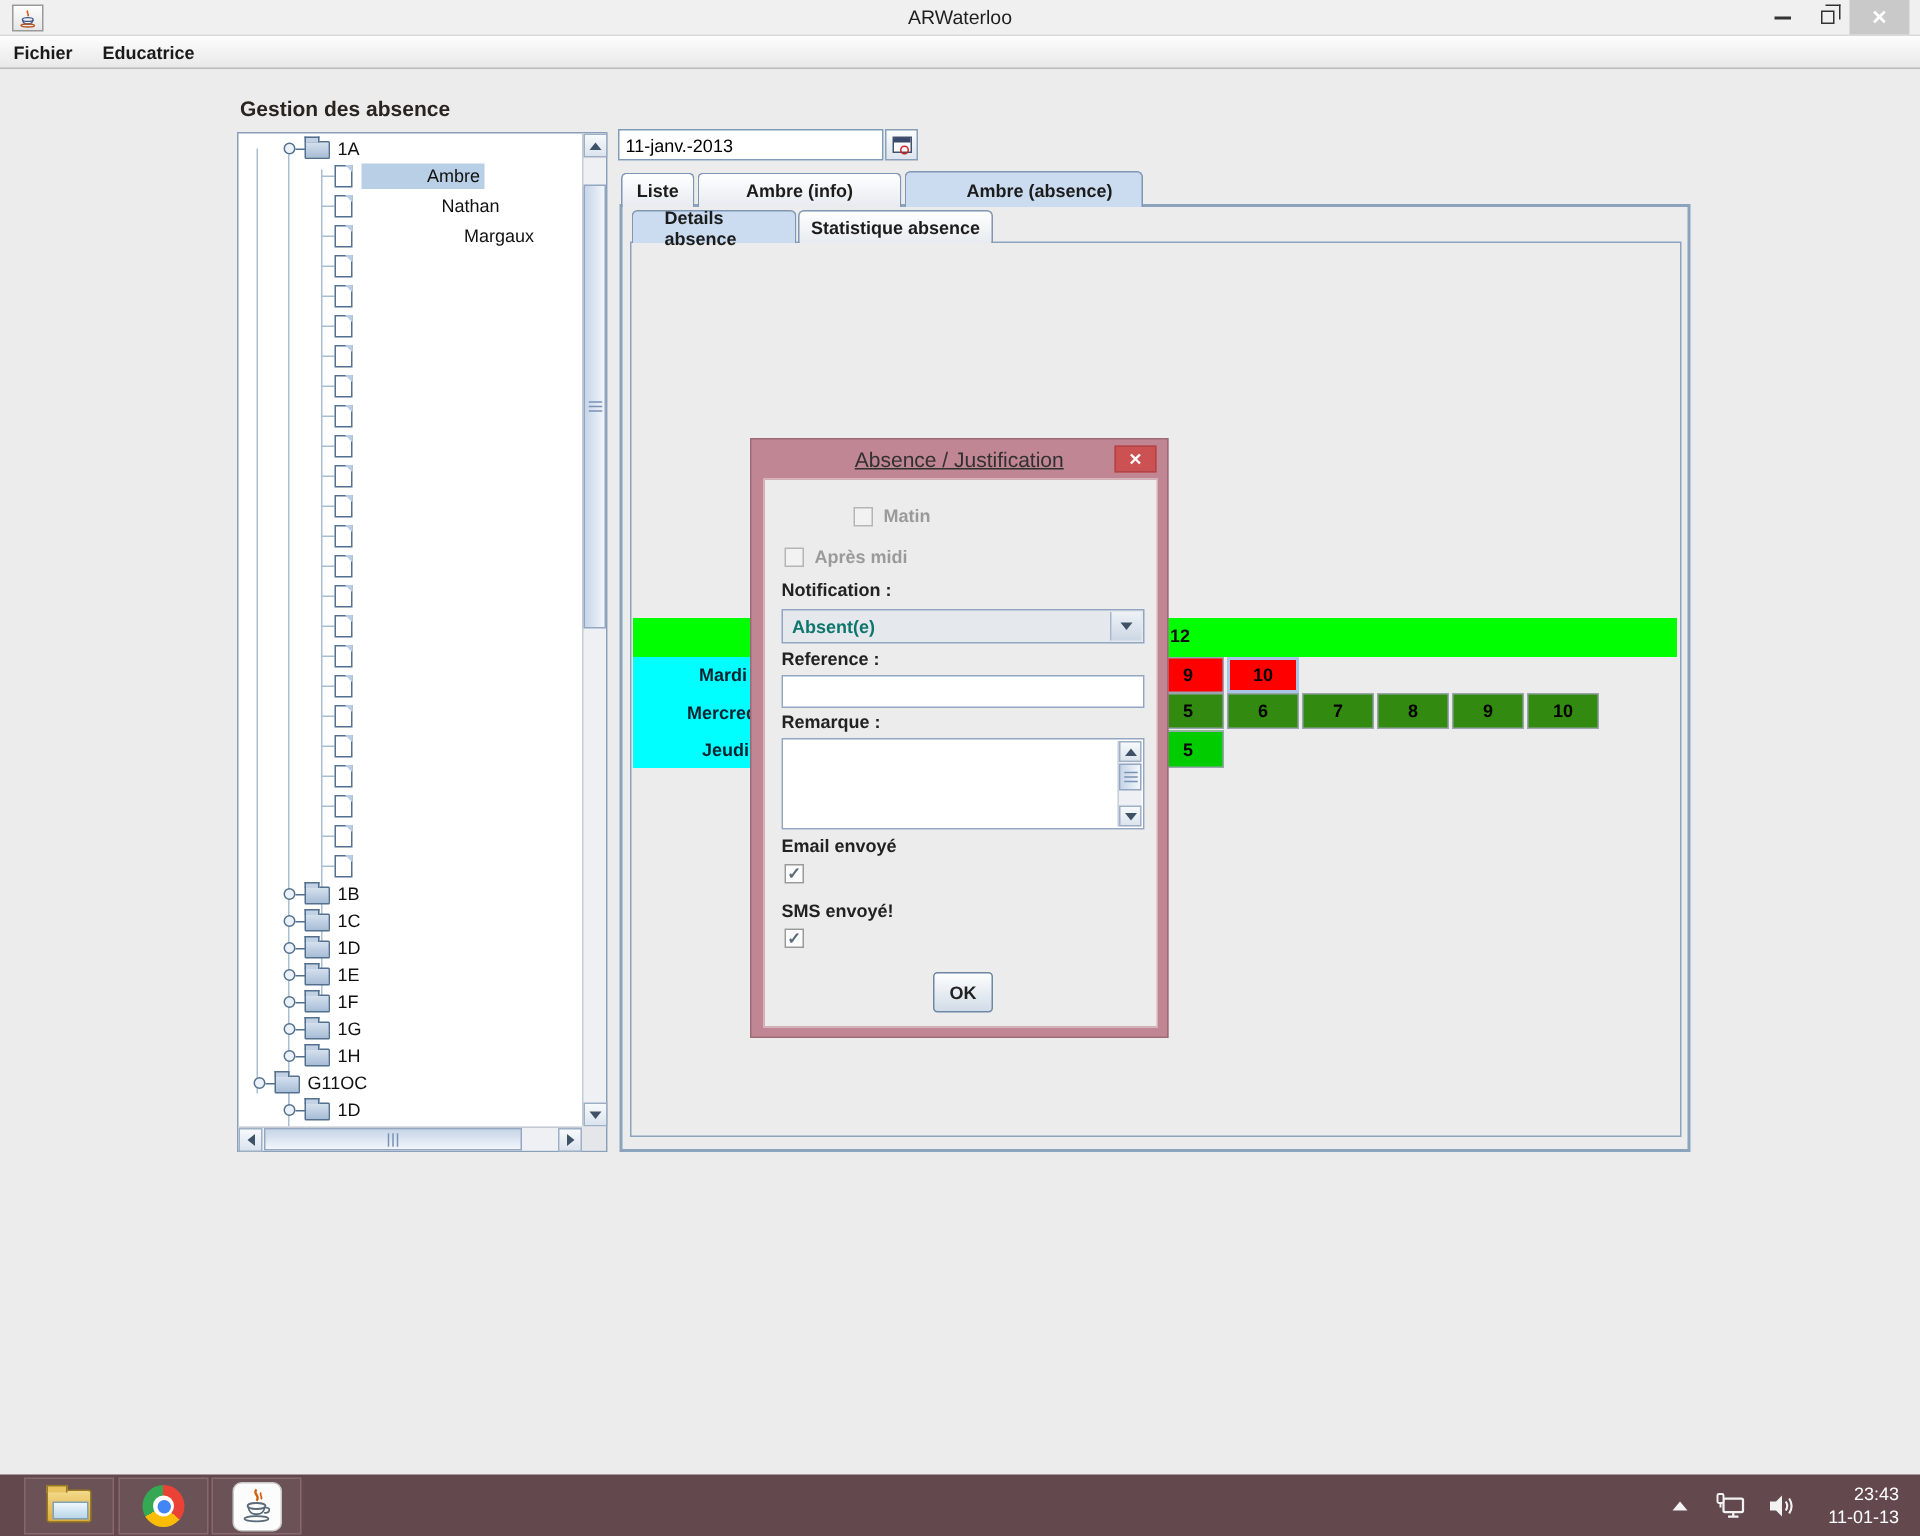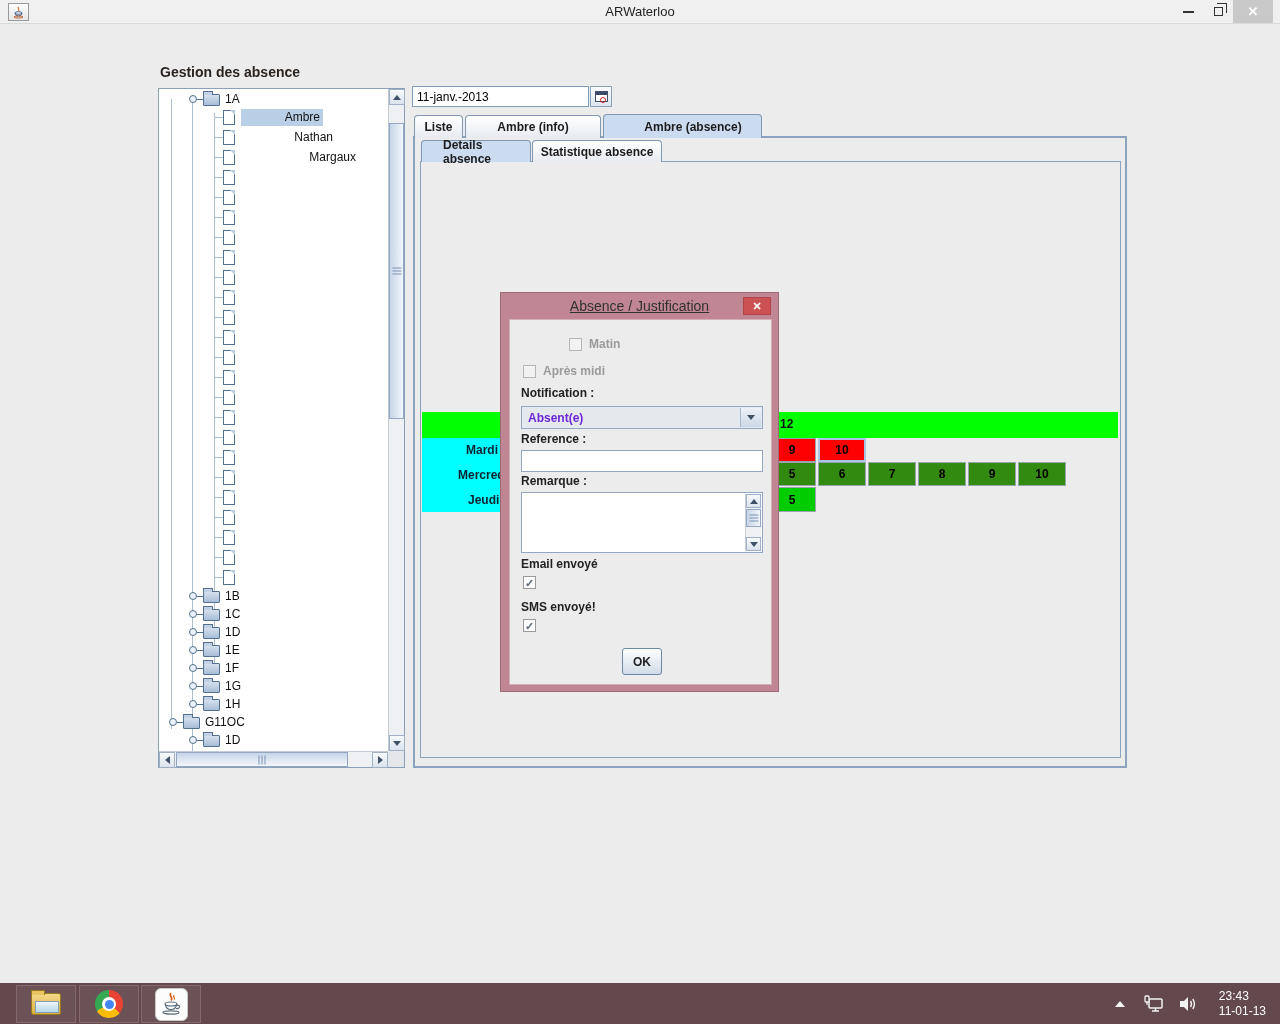--- a/index.html
+++ b/index.html
@@ -82,21 +82,21 @@
   #dialog { position:absolute; left:500px; top:292px; width:279px; height:400px; background:#c08693; border:1px solid #9c6b77; z-index:10; }
   #dlg-title { position:absolute; left:0; top:0; width:100%; height:26px; display:flex; align-items:center; justify-content:center; font-size:14px; color:#313131;text-decoration:underline; }
   #dlg-close { position:absolute; right:7px; top:4px; width:28px; height:18px; background:#cb5153; border:1px solid #b04548; color:#fff; font-size:11px; font-weight:bold; display:flex; align-items:center; justify-content:center; }
   #dlg-body { position:absolute; left:8px; top:26px; width:263px; height:366px; background:#ececec; border:1px solid #d3afb8; }
   .dlg-label { position:absolute; left:11px; font-size:12px; font-weight:700; color:#222; }
   .cb-row { position:absolute; left:13px; display:flex; align-items:center; }
   .cb-box { width:13px; height:13px; background:#fbfbfb; border:1px solid #9a9a9a; margin-right:7px; position:relative; font-size:11px; line-height:12px; text-align:center; color:#5c6b7c; font-weight:bold; }
   .cb-box.disabled { border-color:#b5b5b5; background:#f2f2f2; }
   .cb-label { font-size:12px; font-weight:700; color:#9a9a9a; }
   #notif-combo { position:absolute; left:11px; top:86px; width:242px; height:23px; background:#e5e9ee; border:1px solid #93a7c2; }
-  #notif-combo .combo-text { position:absolute; left:6px; top:4px; font-size:12px; font-weight:700; color:#6d28d9; }
+  #notif-combo .combo-text { position:absolute; left:6px; top:4px; font-size:12px; font-weight:700; color:#0f766e; }
   #notif-combo .combo-btn { position:absolute; right:1px; top:1px; width:21px; height:19px; background:linear-gradient(#eef2f7,#ccd7e4); border-left:1px solid #a8b8cc; display:flex; align-items:center; justify-content:center; }
   #ref-input { position:absolute; left:11px; top:130px; width:242px; height:22px; background:#fff; border:1px solid #93a7c2; font-size:12px; padding:0 4px; font-family:"Liberation Sans",sans-serif; }
   #remark-area { position:absolute; left:11px; top:172px; width:242px; height:61px; background:#fff; border:1px solid #93a7c2; }
   #remark-sb { position:absolute; right:1px; top:1px; width:16px; height:57px; background:#eef0f3; border-left:1px solid #c9cfd8; }
   #remark-sb .sb-btn { width:15px; height:14px; left:0; }
   #remark-sb .thumb { position:absolute; left:0; top:15px; width:15px; height:18px; background:linear-gradient(to right,#c6d5e8,#f2f6fb); border:1px solid #93a7c2; }
   #ok-btn { position:absolute; left:112px; top:328px; width:40px; height:27px; background:linear-gradient(#fdfefe,#d2dce8); border:1px solid #6e87a5; border-radius:3px; font-size:12px; font-weight:700; color:#222; display:flex; align-items:center; justify-content:center; }
 
   
   #taskbar { position:absolute; left:0; top:983px; width:1280px; height:41px; background:#63494d; z-index:20; }
@@ -105,21 +105,21 @@
   .folder-tb { position:relative; width:30px; height:22px; background:linear-gradient(#f3d98a,#dcae3c); border:1px solid #9a7a1e; border-radius:2px; }
   .folder-tb:before { content:""; position:absolute; left:-1px; top:-4px; width:12px; height:4px; background:#e8c460; border:1px solid #9a7a1e; border-bottom:none; }
   .folder-tb:after { content:""; position:absolute; left:3px; bottom:1px; width:22px; height:10px; background:linear-gradient(#eef6fb,#b8d6e8); border:1px solid #7fa0b8; }
   .chrome-tb { position:relative; width:28px; height:28px; border-radius:50%; background:conic-gradient(#ea4335 0deg 130deg, #fbbc05 130deg 240deg, #34a853 240deg 360deg); }
   .chrome-tb:before { content:""; position:absolute; left:7px; top:7px; width:14px; height:14px; border-radius:50%; background:#fff; }
   .chrome-tb:after { content:""; position:absolute; left:9.5px; top:9.5px; width:9px; height:9px; border-radius:50%; background:#4285f4; }
   .java-tb { position:relative; width:33px; height:33px; background:#fcfcfc; border:1px solid #c9c9c9; border-radius:6px; display:flex; align-items:center; justify-content:center; }
   #tray { position:absolute; right:0; top:0; height:41px; display:flex; align-items:center; }
   .tray-arrow { width:0; height:0; border-left:5px solid transparent; border-right:5px solid transparent; border-bottom:6px solid #f2f2f2; margin-right:18px; }
   .tray-ico { margin-right:14px; }
-  #clock { text-align:left; color:#fff; font-size:12px; line-height:15px; margin-right:14px; margin-left:6px; }
+  #clock { text-align:right; color:#fff; font-size:12px; line-height:15px; margin-right:14px; margin-left:6px; }
 
   .java-cup { display:block; }
 </style>
 </head>
 <body>
 
 <div id="screen">
 
   <div id="titlebar">
     <div id="app-icon-btn">
@@ -135,20 +135,24 @@
         <span class="glyph"></span>
       </div>
     <div id="btn-restore" class="win-ctrl">
         <span class="glyph"></span>
       </div>
     <div id="btn-close" class="win-ctrl">
         <span class="js-close-glyph">✕</span>
       </div>
   </div>
 
+  <div id="menubar">
+      <div class="menu-item">Fichier</div>
+      <div class="menu-item">Educatrice</div>
+    </div>
 
   <div id="page-heading">Gestion des absence</div>
 
   <div id="tree-panel">
     <div id="tree-nodes">
       <div class="tline" style="left:12px;top:10px;width:1px;height:630px;"></div>
       <div class="tline" style="left:33px;top:14px;width:1px;height:690px;"></div>
       <div class="tline" style="left:55px;top:24px;width:1px;height:554px;"></div>
       <div class="tline" style="left:33px;top:634px;width:1px;height:20px;"></div>
     <div class="tree-row" style="left: 0px; top: 2px; width: 230px;">

